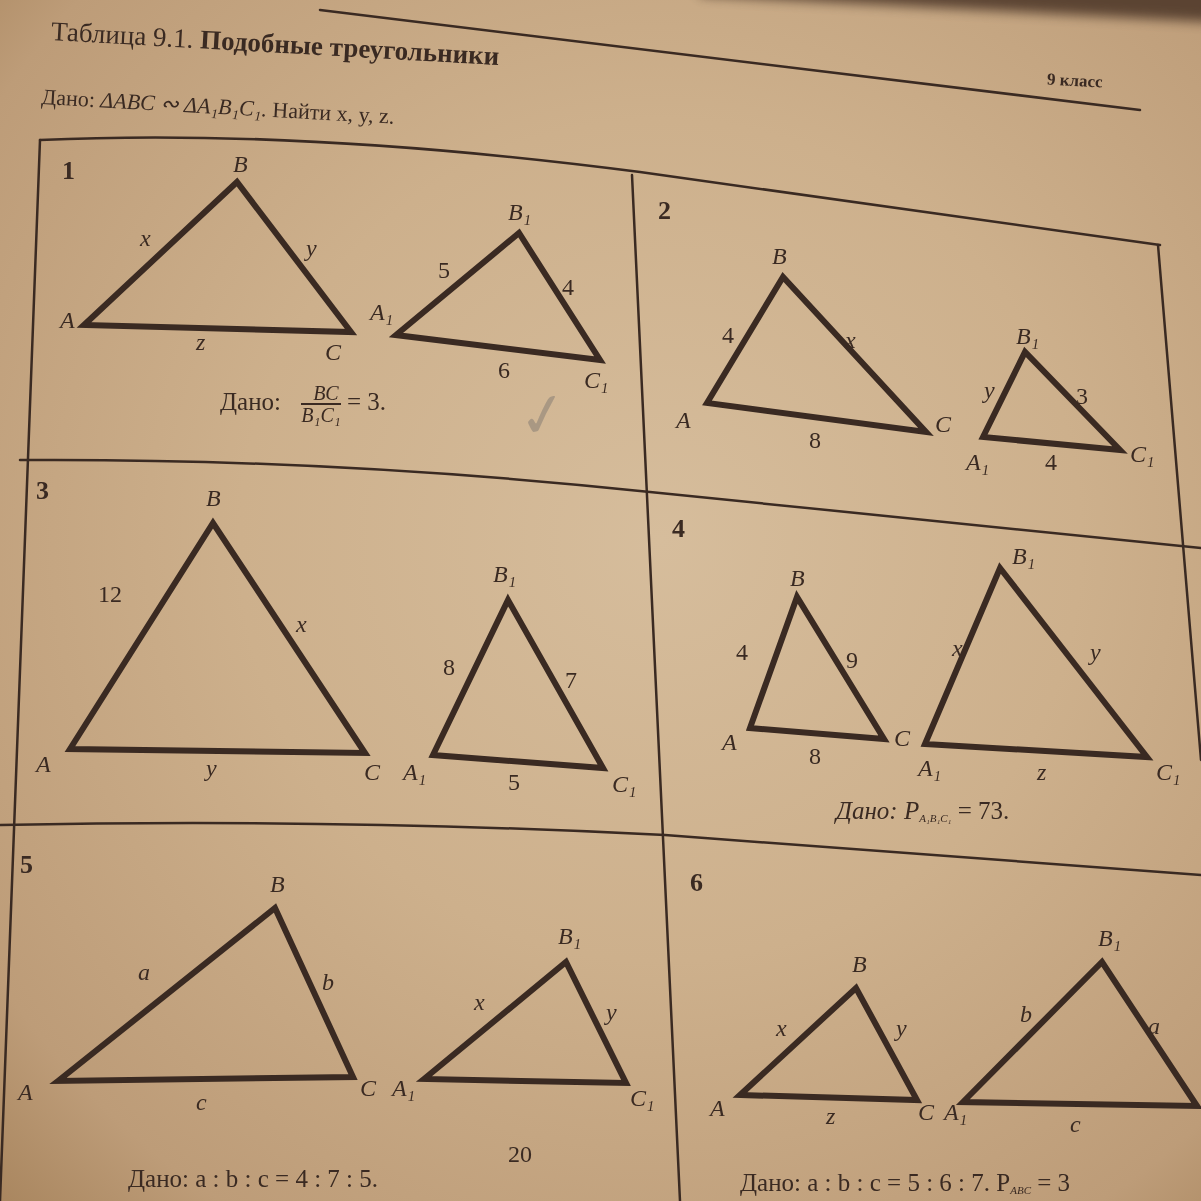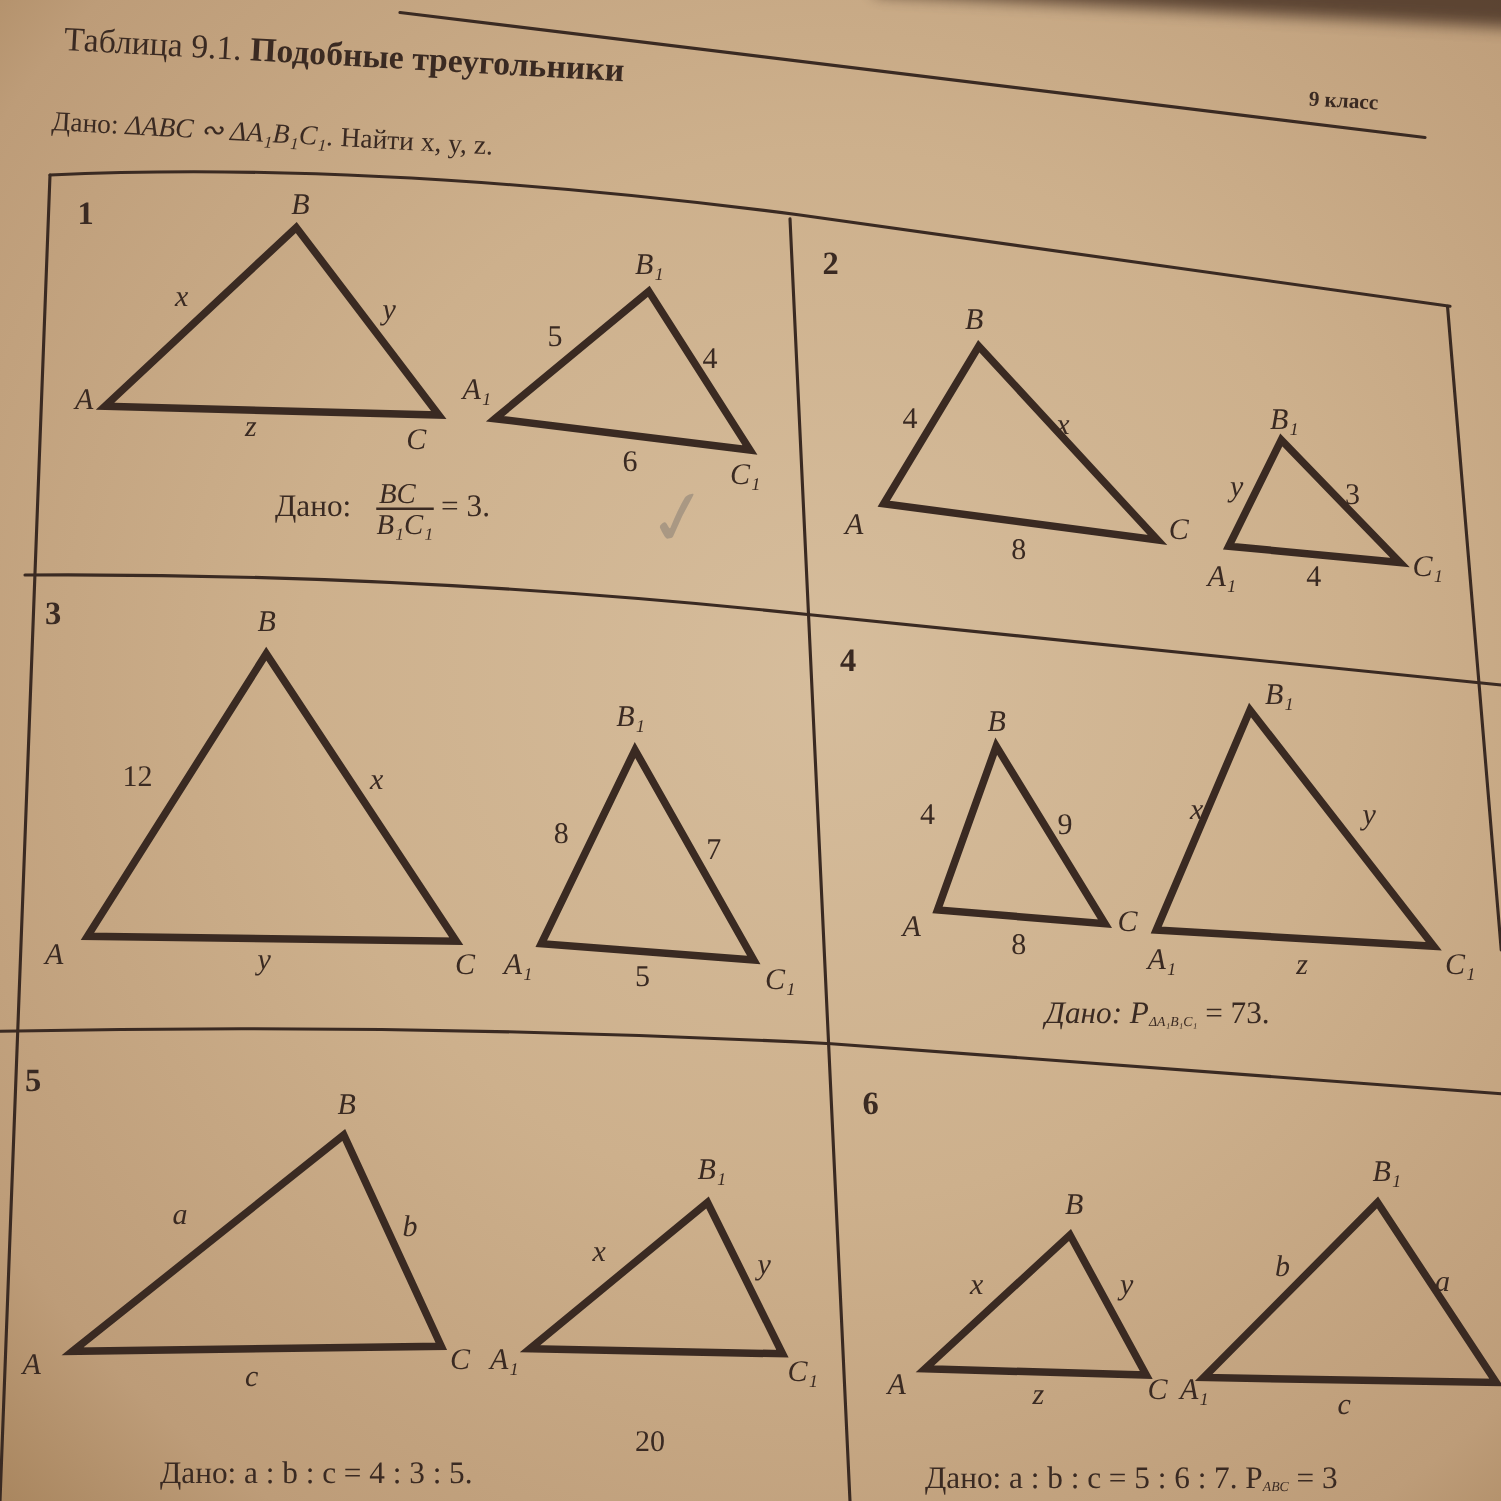--- a/index.html
+++ b/index.html
@@ -23,21 +23,21 @@
   .it { font-style: italic; }
   .title { font-size: 27px; transform-origin: left top; transform: rotate(3.2deg); }
   .title .b { font-weight: bold; }
   .given { font-size: 22px; transform-origin: left top; transform: rotate(3.2deg); }
   .grade { font-size: 17px; font-weight: bold; transform: rotate(3.2deg); }
   .num { font-size: 26px; font-weight: bold; }
   .v { font-size: 24px; font-style: italic; }
   .s { font-size: 24px; }
   sub { font-size: 11px; vertical-align: -3px; font-style: normal; }
   .cond { font-size: 25px; }
-  .frac { display: inline-block; vertical-align: middle; text-align: left; font-style: italic; font-size: 23px; }
+  .frac { display: inline-block; vertical-align: middle; text-align: right; font-style: italic; font-size: 20px; }
   .frac .top { display: block; border-bottom: 2px solid #3a2a22; padding: 0 2px; }
   .frac .bot { display: block; }
   .pencil { position: absolute; color: #8f8478; opacity: .6; font-size: 60px; font-family: "DejaVu Sans", sans-serif; }
 </style>
 </head>
 <body>
 
 <div id="page">
   <div id="topshadow"></div>
 
@@ -128,21 +128,21 @@
     <div class="lbl v" style="left:984px;top:378px;">y</div>
     <div class="lbl s" style="left:1076px;top:384px;">3</div>
     <div class="lbl s" style="left:1045px;top:450px;">4</div>
   </div>
 
   <div>
     <div class="lbl num" style="left:36px;top:478px;">3</div>
     <div class="lbl v" style="left:36px;top:752px;">A</div>
     <div class="lbl v" style="left:206px;top:486px;">B</div>
     <div class="lbl v" style="left:364px;top:760px;">C</div>
-    <div class="lbl s" style="left:98px;top:610px;">12</div>
+    <div class="lbl s" style="left:98px;top:582px;">12</div>
     <div class="lbl v" style="left:296px;top:612px;">x</div>
     <div class="lbl v" style="left:206px;top:756px;">y</div>
     <div class="lbl v" style="left:403px;top:760px;">A₁</div>
     <div class="lbl v" style="left:493px;top:562px;">B₁</div>
     <div class="lbl v" style="left:612px;top:772px;">C₁</div>
     <div class="lbl s" style="left:443px;top:655px;">8</div>
     <div class="lbl s" style="left:565px;top:668px;">7</div>
     <div class="lbl s" style="left:508px;top:770px;">5</div>
   </div>
 
@@ -154,39 +154,39 @@
     <div class="lbl s" style="left:736px;top:640px;">4</div>
     <div class="lbl s" style="left:846px;top:648px;">9</div>
     <div class="lbl s" style="left:809px;top:744px;">8</div>
     <div class="lbl v" style="left:918px;top:756px;">A₁</div>
     <div class="lbl v" style="left:1012px;top:544px;">B₁</div>
     <div class="lbl v" style="left:1156px;top:760px;">C₁</div>
     <div class="lbl v" style="left:952px;top:636px;">x</div>
     <div class="lbl v" style="left:1090px;top:640px;">y</div>
     <div class="lbl v" style="left:1037px;top:760px;">z</div>
     <div class="lbl cond" style="left:836px;top:798px;">
-      <span class="it">Дано: P</span><sub class="it">ΔA₁B₁C₁</sub><span> = 73.</span>
+      <span class="it">Дано: P</span><sub class="it">A₁B₁C₁</sub><span> = 73.</span>
     </div>
   </div>
 
   <div>
     <div class="lbl num" style="left:20px;top:852px;">5</div>
     <div class="lbl v" style="left:18px;top:1080px;">A</div>
     <div class="lbl v" style="left:270px;top:872px;">B</div>
     <div class="lbl v" style="left:360px;top:1076px;">C</div>
     <div class="lbl v" style="left:138px;top:960px;">a</div>
     <div class="lbl v" style="left:322px;top:970px;">b</div>
     <div class="lbl v" style="left:196px;top:1090px;">c</div>
     <div class="lbl v" style="left:392px;top:1076px;">A₁</div>
     <div class="lbl v" style="left:558px;top:924px;">B₁</div>
     <div class="lbl v" style="left:630px;top:1086px;">C₁</div>
     <div class="lbl v" style="left:474px;top:990px;">x</div>
     <div class="lbl v" style="left:606px;top:1000px;">y</div>
     <div class="lbl s" style="left:508px;top:1142px;">20</div>
-    <div class="lbl cond" style="left:128px;top:1166px;">Дано:  a : b : c = 4 : 3 : 5.</div>
+    <div class="lbl cond" style="left:128px;top:1166px;">Дано:  a : b : c = 4 : 7 : 5.</div>
   </div>
 
   <div>
     <div class="lbl num" style="left:690px;top:870px;">6</div>
     <div class="lbl v" style="left:710px;top:1096px;">A</div>
     <div class="lbl v" style="left:852px;top:952px;">B</div>
     <div class="lbl v" style="left:918px;top:1100px;">C</div>
     <div class="lbl v" style="left:776px;top:1016px;">x</div>
     <div class="lbl v" style="left:896px;top:1016px;">y</div>
     <div class="lbl v" style="left:826px;top:1104px;">z</div>

